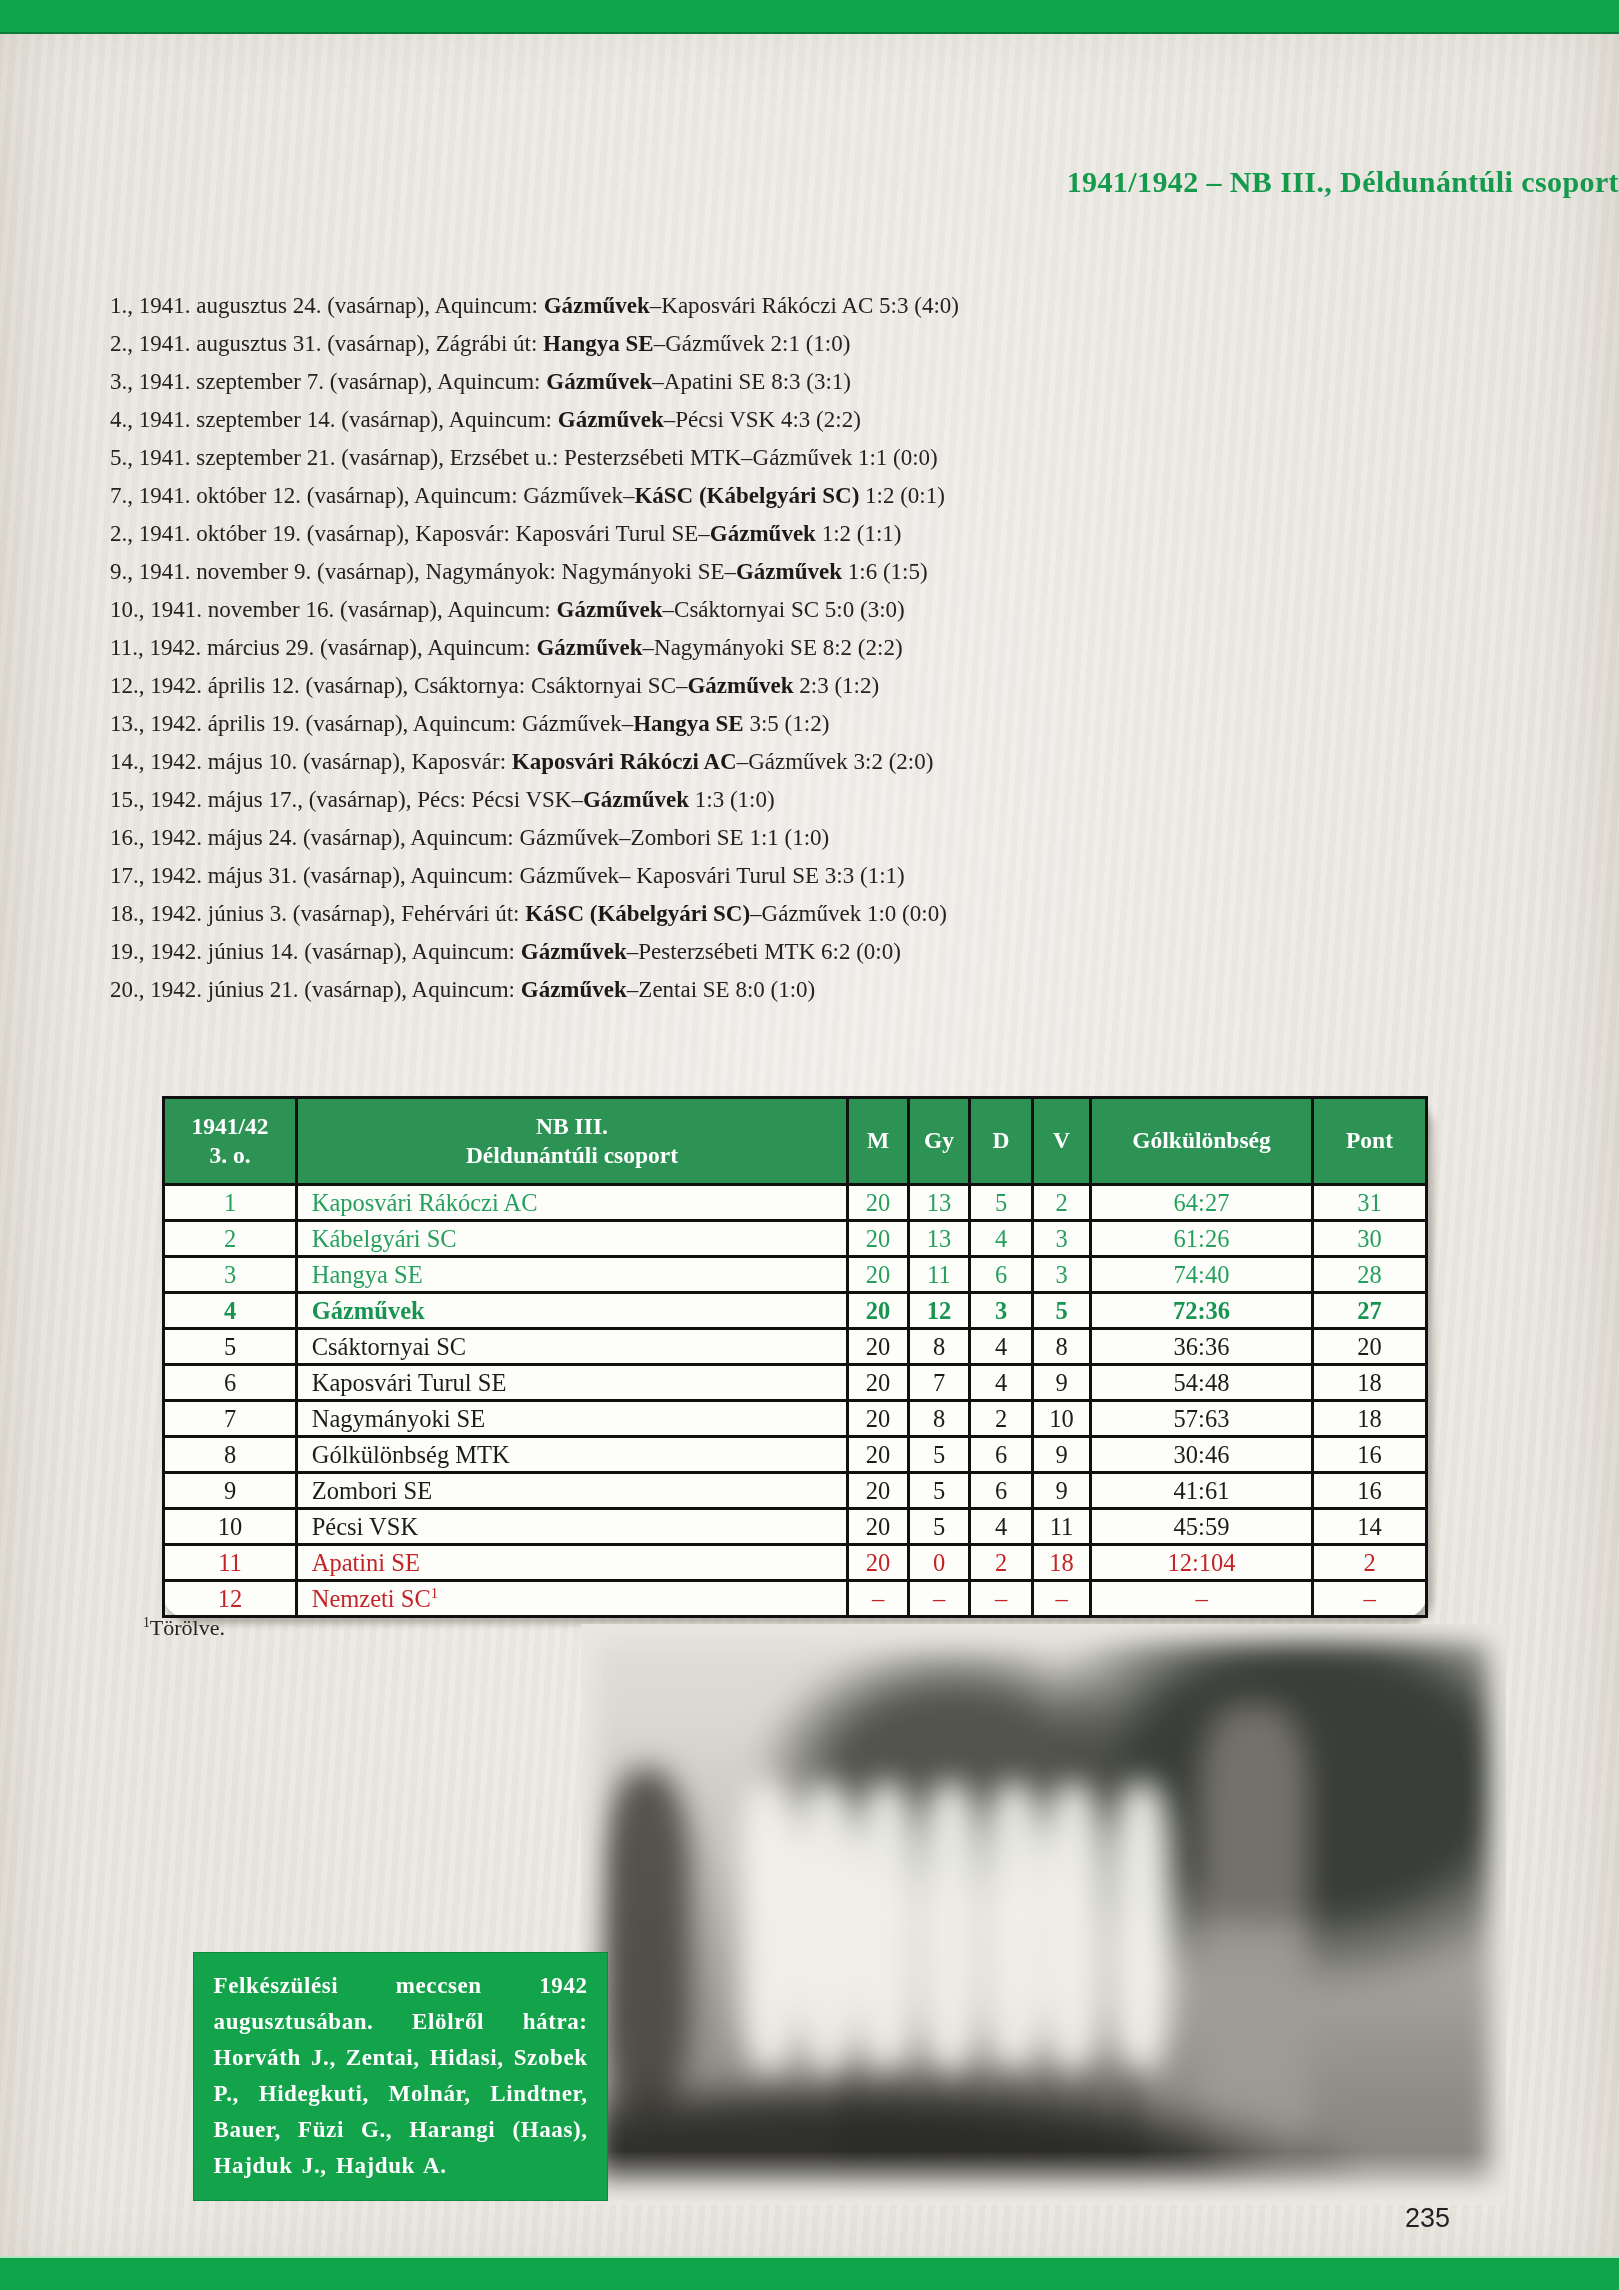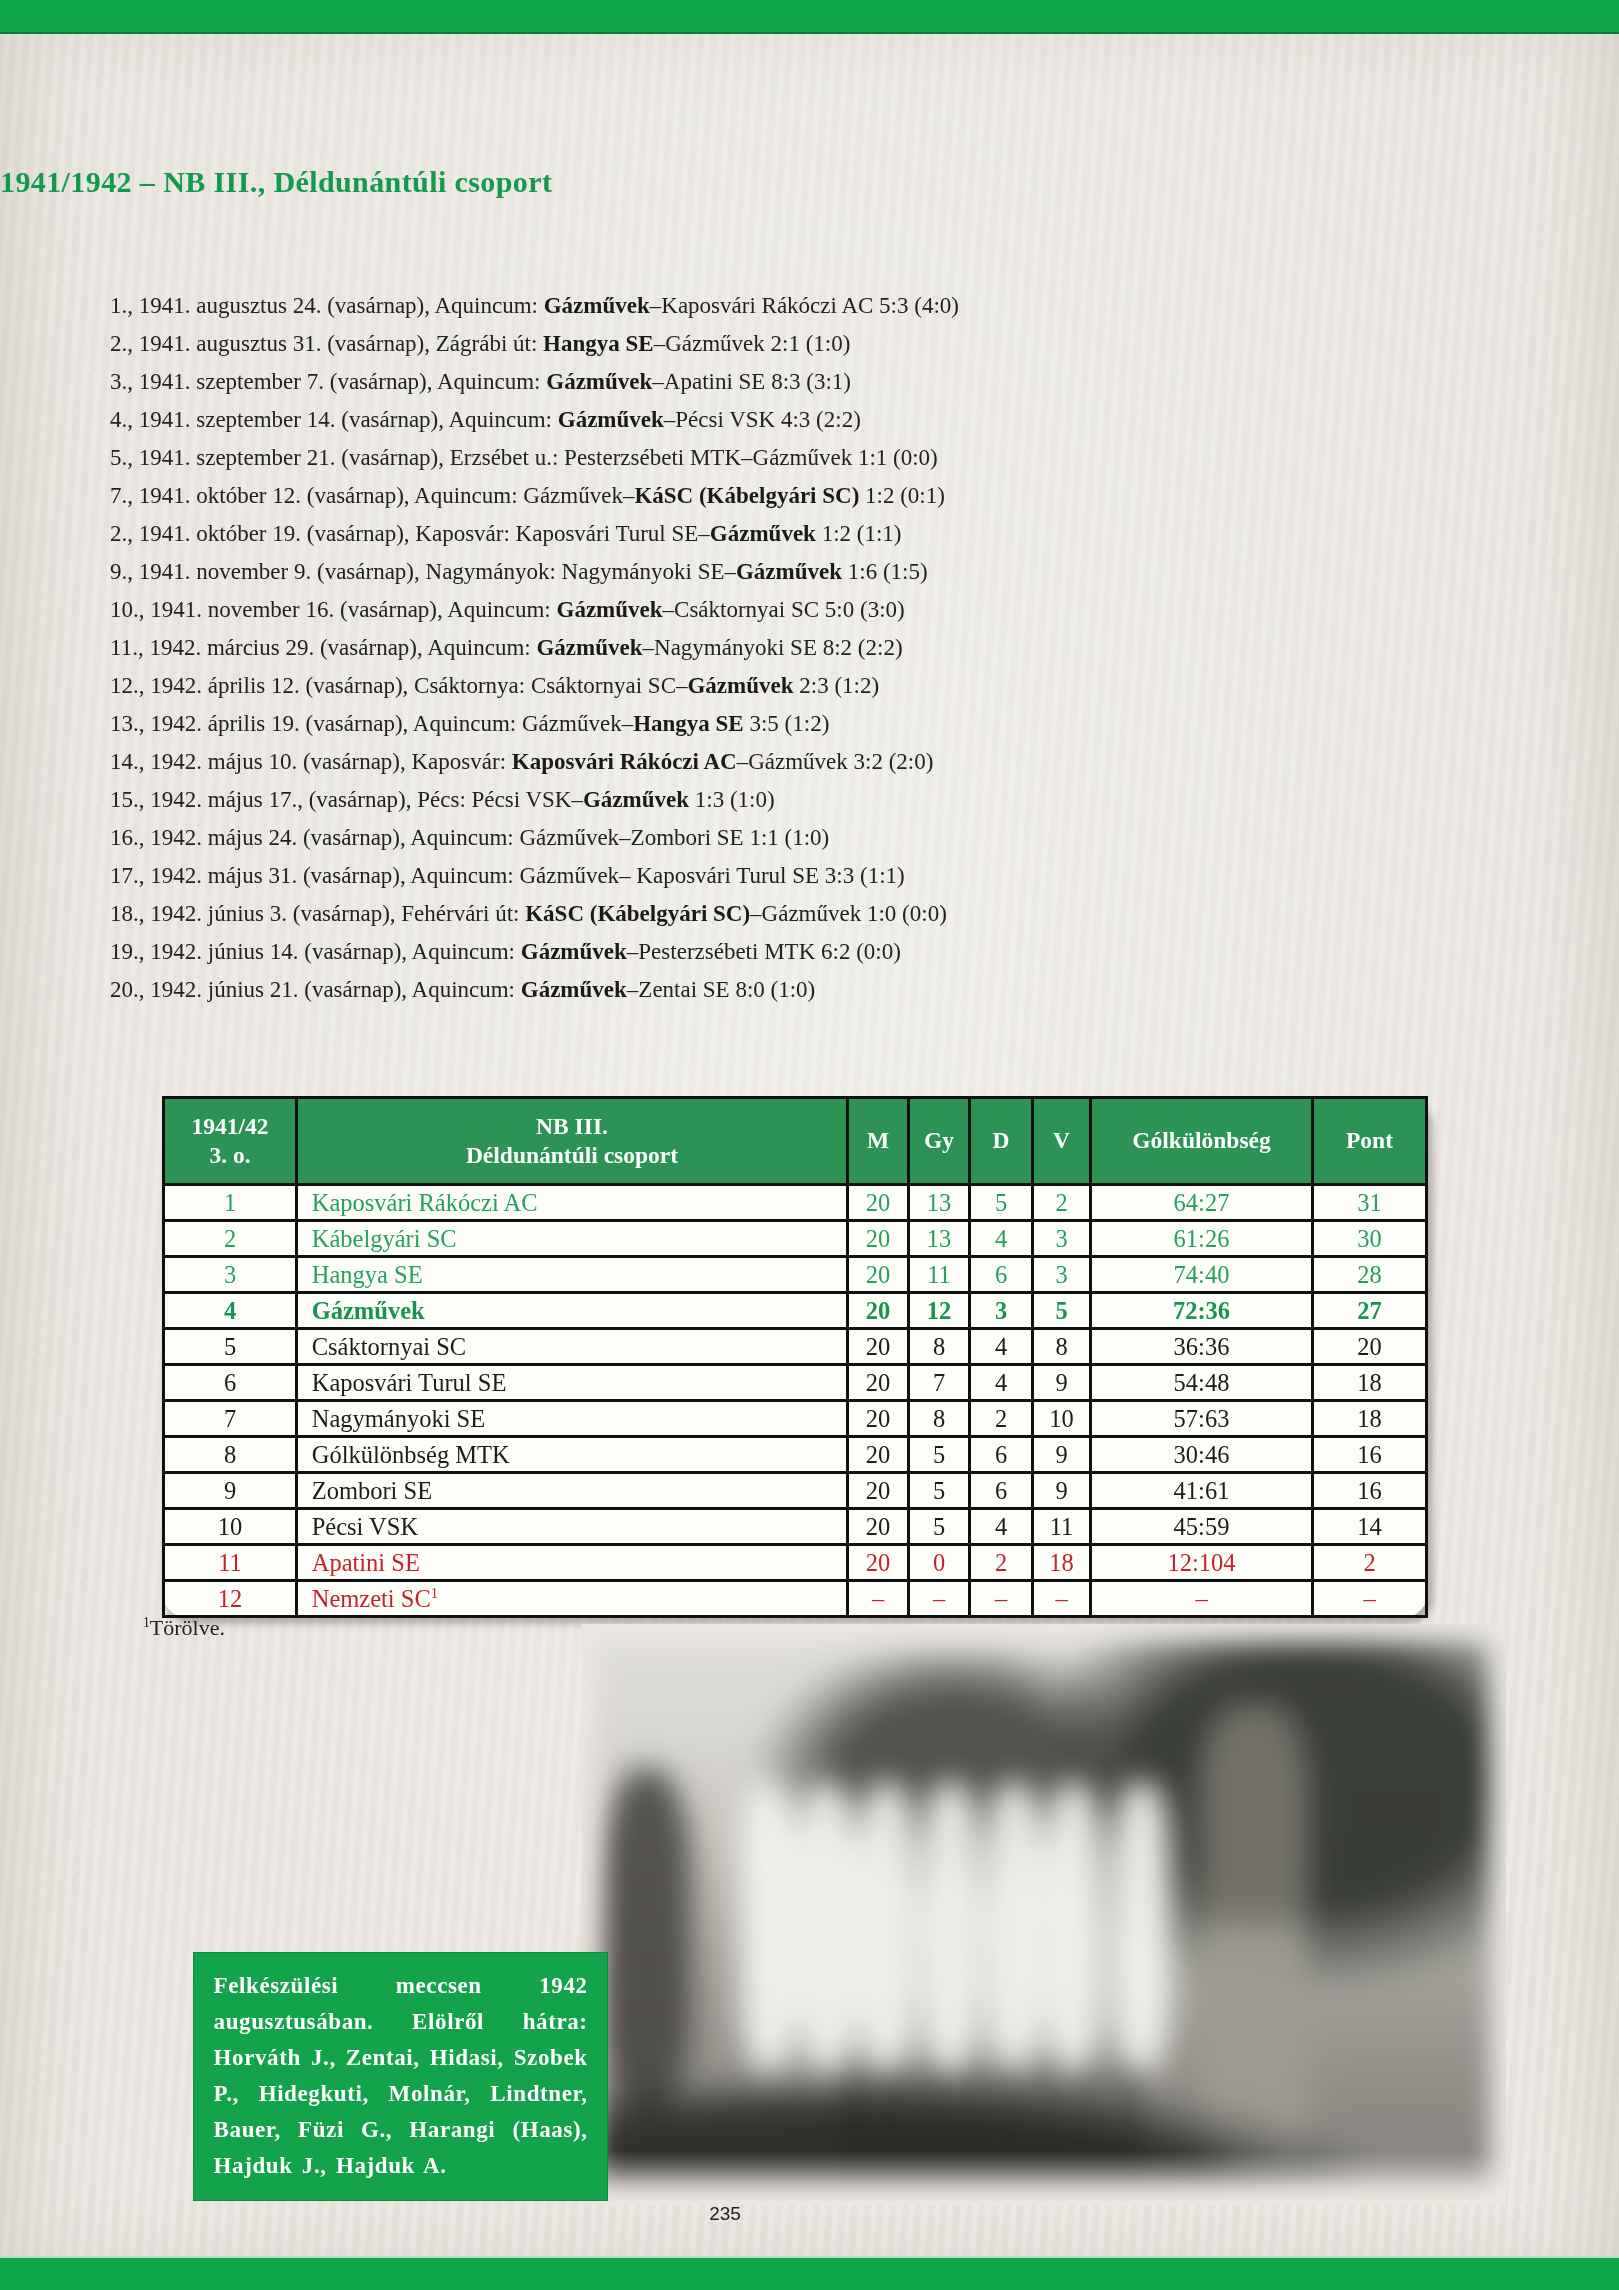--- a/index.html
+++ b/index.html
@@ -13,21 +13,21 @@
     overflow:hidden;
     font-family:"Liberation Serif", serif;
     color:#22211f;
   }
   .bar{position:absolute;left:0;width:1619px;background:#0fa64b;}
   .bar.top{top:0;height:32px;border-bottom:2px solid #0a7d38;}
   .bar.bottom{top:2256px;height:34px;border-top:2px solid #b7e3c6;}
 
   .title{
     position:absolute;top:165px;left:0;width:1619px;margin:0;
-    text-align:left;font-size:30px;font-weight:bold;color:#149a4c;
+    text-align:right;font-size:30px;font-weight:bold;color:#149a4c;
     letter-spacing:0.4px;
   }
 
   .matches{position:absolute;top:287px;left:110px;width:1274px;}
   .match-line{font-size:23px;line-height:38px;white-space:nowrap;color:#232220;}
   .match-line b{font-weight:bold;color:#1b1a18;}
 
   table.standings{
     position:absolute;left:162px;top:1096px;width:1262px;
     border-collapse:collapse;table-layout:fixed;
@@ -87,22 +87,22 @@
     background:linear-gradient(180deg, rgba(234,231,225,0), #eae7e1);}
 
   .caption{
     position:absolute;left:193px;top:1952px;width:374px;
     background:#12a34b;color:#ffffff;font-weight:bold;
     font-size:23px;line-height:36px;text-align:justify;
     padding:14.7px 19.6px 16.7px 19.6px;letter-spacing:0.6px;word-spacing:2.9px;
     border:1px solid #0c8a3e;
   }
 
-  .page-number{position:absolute;top:2203px;left:0;width:1450px;text-align:center;
-    font-family:"Liberation Sans", sans-serif;font-size:19px;color:#222;}
+  .page-number{position:absolute;top:2203px;left:0;width:1450px;text-align:right;
+    font-family:"Liberation Sans", sans-serif;font-size:27px;color:#222;}
 </style>
 </head>
 <body>
 
 <div class="page">
   <div class="bar top"></div>
 
   <h1 class="title">1941/1942 – NB III., Déldunántúli csoport</h1>
 
   <div class="matches" id="matches">

